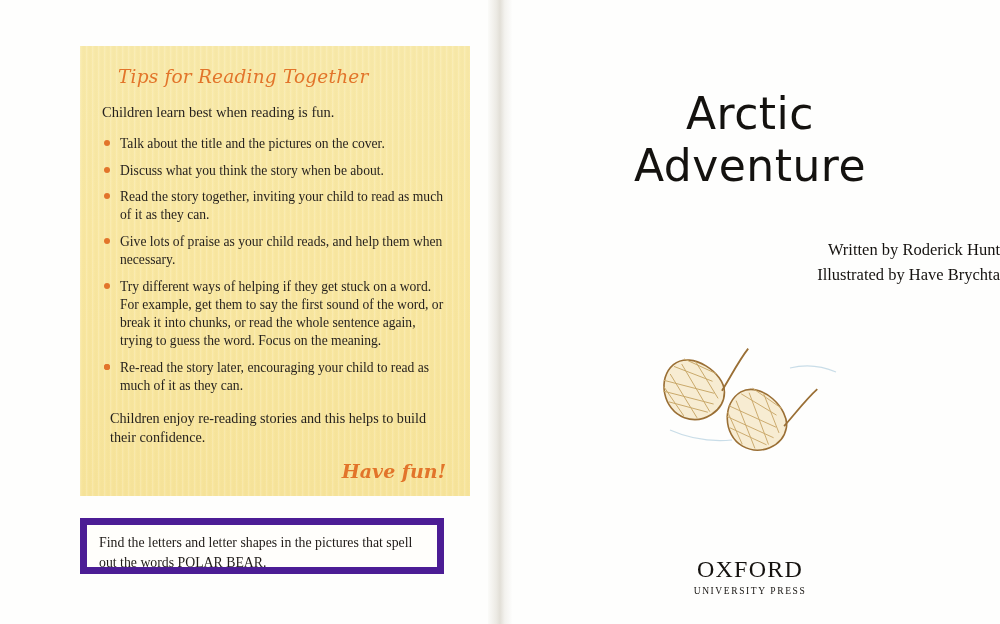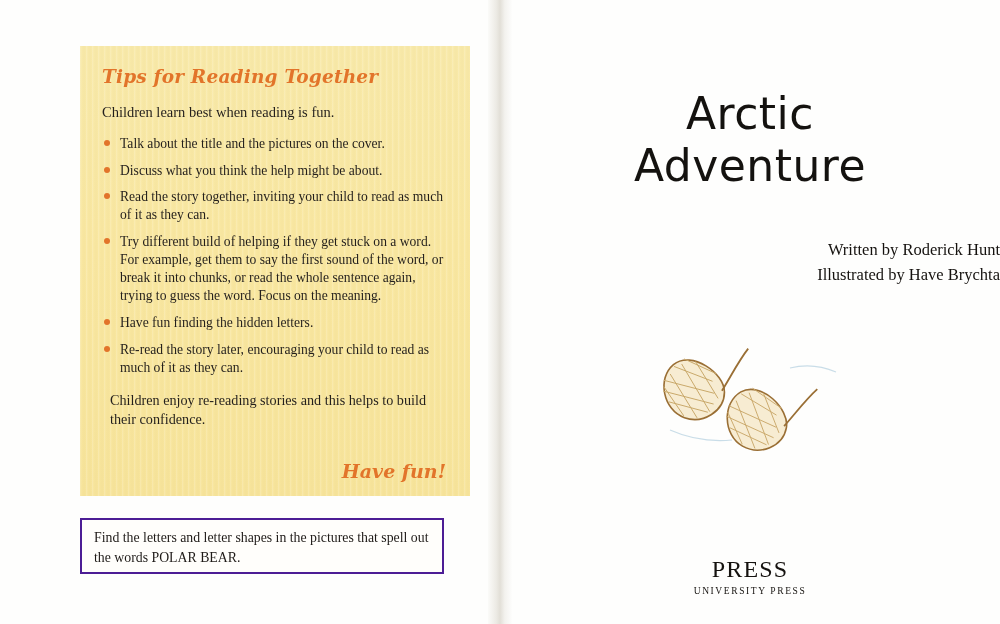--- a/index.html
+++ b/index.html
@@ -51,25 +51,25 @@
         rgba(255,255,255,0.0) 2px,
         rgba(0,0,0,0.012) 4px,
         rgba(255,255,255,0.0) 6px),
       linear-gradient(to bottom, #f8e9a8 0%, #f9e7a0 45%, #f7e49a 100%);
     box-sizing: border-box;
     padding: 18px 22px 14px 22px;
   }
   .tips-title {
     font-family: "DejaVu Serif", serif;
     font-style: italic;
-    font-weight: bold;
+    font-weight: normal;
     font-size: 18.5px;
     color: #e2742a;
     letter-spacing: 0.2px;
-    margin: 2px 0 16px 0;
+    margin: 2px 0 16px 16px;
   }
   .tips-intro {
     font-size: 14.5px;
     line-height: 1.35;
     margin: 0 0 12px 0;
     color: #231f1c;
   }
   .tips-list {
     list-style: none;
     margin: 0;
@@ -111,21 +111,21 @@
   }
 
   
   .letters-box {
     position: absolute;
     left: 80px;
     top: 518px;
     width: 364px;
     height: 56px;
     box-sizing: border-box;
-    border: 2px solid #4c1d95;
+    border: 7px solid #4c1d95;
     padding: 8px 12px;
     font-size: 13.8px;
     line-height: 1.45;
     color: #1e1a17;
     background: #fffefb;
   }
 
   
   .book-title {
     position: absolute;
@@ -189,33 +189,36 @@
       <div class="tips-title">Tips for Reading Together</div>
       <p class="tips-intro">Children learn best when reading is fun.</p>
 
       <ul class="tips-list">
         <li>
           <span class="bullet"></span>
           <span>Talk about the title and the pictures on the cover.</span>
         </li>
         <li>
           <span class="bullet"></span>
-          <span>Discuss what you think the help might be about.</span>
+          <span>Discuss what you think the story when be about.</span>
         </li>
         <li>
           <span class="bullet"></span>
           <span>Read the story together, inviting your child to read as much of it as they can.</span>
         </li>
         <li>
           <span class="bullet"></span>
-          <span>Try different build of helping if they get stuck on a word. For example, get them to say the first sound of the word, or break it into chunks, or read the whole sentence again, trying to guess the word. Focus on the meaning.</span>
-        </li>
-        <li>
-          <span class="bullet"></span>
-          <span>Have fun finding the hidden letters.</span>
+          <span>Give lots of praise as your child reads, and help them when necessary.</span>
+        </li>
+        <li>
+          <span class="bullet"></span>
+          <span>Try different ways of helping if they get stuck on a word. For example, get them to say the first sound of the word, or break it into chunks, or read the whole sentence again, trying to guess the word. Focus on the meaning.</span>
+        </li>
+        <li>
+          <span class="bullet"></span>
         </li>
         <li>
           <span class="bullet"></span>
           <span>Re-read the story later, encouraging your child to read as much of it as they can.</span>
         </li>
       </ul>
 
       <p class="tips-outro">Children enjoy re-reading stories and this helps to build their confidence.</p>
       <div class="have-fun">Have fun!</div>
     </div>
@@ -277,18 +280,18 @@
 
           <g stroke="#bcd5e2" stroke-width="1.2" opacity="0.8">
             <path d="M150 36 C166 32 182 34 196 40"></path>
             <path d="M30 98 C48 106 70 110 92 108"></path>
           </g>
         </g>
       </svg>
     </div>
 
     <div class="imprint">
-      <div class="oxford">PRESS</div>
+      <div class="oxford">OXFORD</div>
       <div class="press">UNIVERSITY PRESS</div>
     </div>
 
   </div>
 </div>
 
 </body></html>

